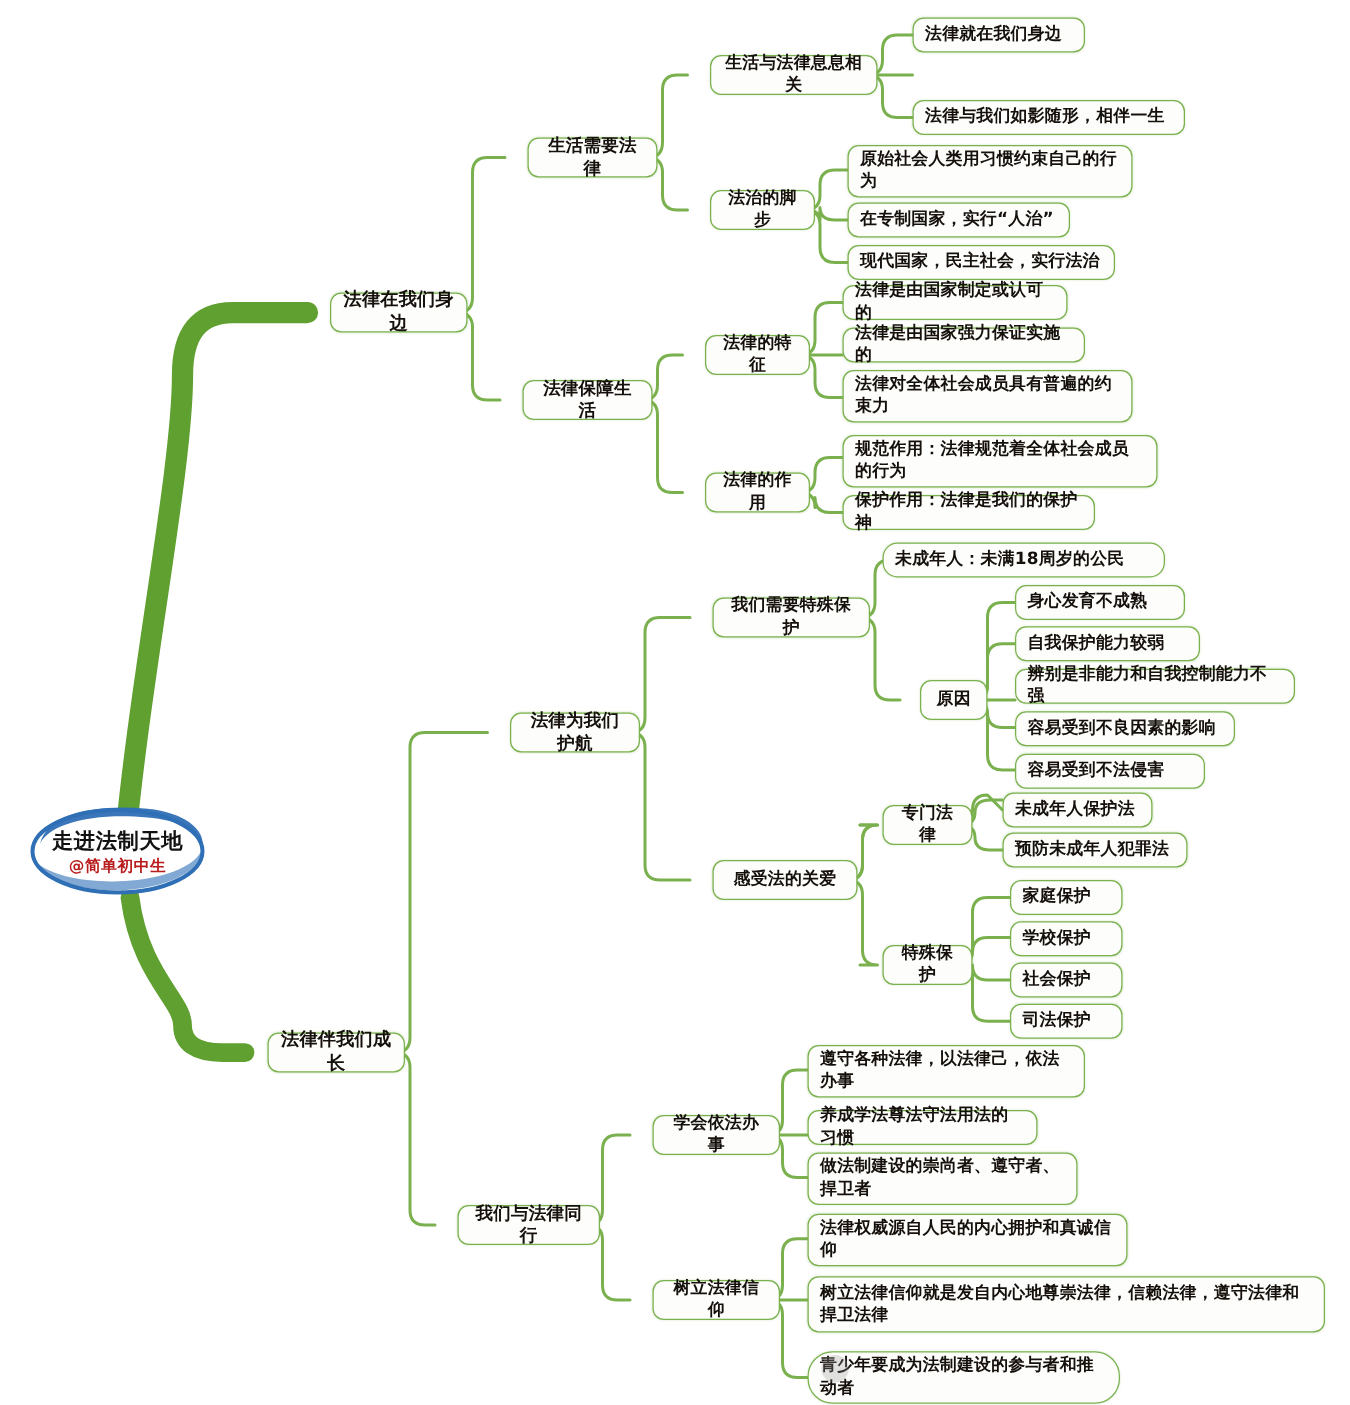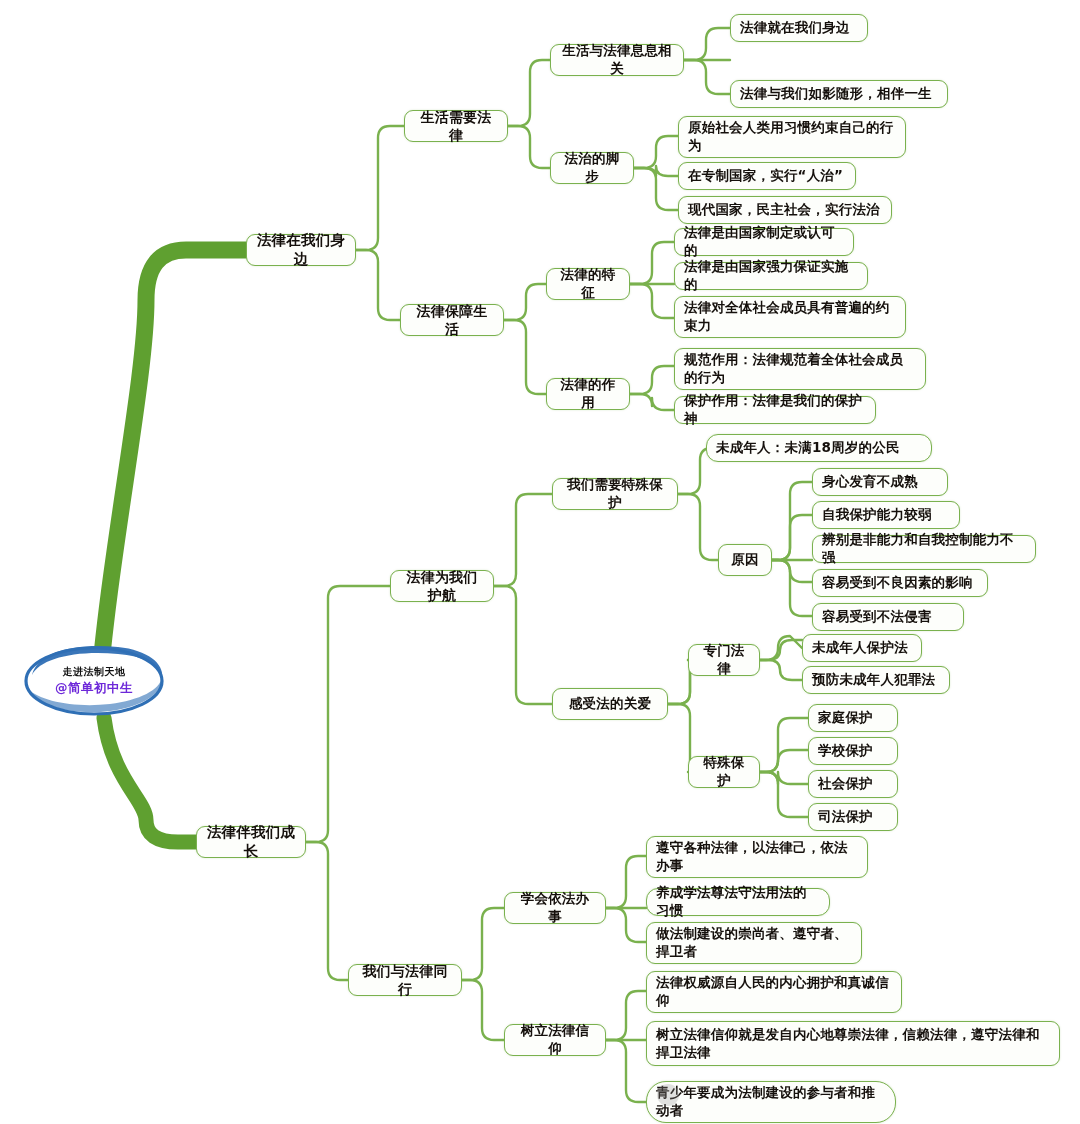--- a/index.html
+++ b/index.html
@@ -43,20 +43,21 @@
     display: flex;
     align-items: center;
     line-height: 1.32;
     letter-spacing: 0.2px;
     box-shadow: 0 0 2px rgba(122,177,78,0.30);
     font-weight: 700;
   }
   .node.center-text {
     justify-content: center;
     text-align: center;
+    margin-left: 18px;
   }
   .node.left-text {
     justify-content: flex-start;
     text-align: left;
   }
   .node-label {
     display: block;
     width: 100%;
     padding: 0 9px;
     white-space: pre-wrap;
@@ -82,29 +83,29 @@
     width: 160px;
     height: 88px;
     display: flex;
     flex-direction: column;
     align-items: center;
     justify-content: center;
     text-align: center;
     pointer-events: none;
   }
   .center-title {
-    font-size: 10px;
+    font-size: 17px;
     font-weight: 700;
     color: #121212;
     letter-spacing: 0.5px;
   }
   .center-sub {
     font-size: 12.5px;
     font-weight: 700;
-    color: #6d28d9;
+    color: #b91c1c;
     letter-spacing: 0.5px;
     margin-top: 1px;
   }
   #watermark {
     position: absolute;
     left: 690px;
     top: 1078px;
     font-size: 31px;
     font-weight: 400;
     color: rgba(120,128,132,0.40);
@@ -349,21 +350,21 @@
       <span class="node-label">我们与法律同行</span>
     </div>
 
     <div class="node lvl3 center-text" style="left:504px;top:892px;width:102px;height:32px;">
       <span class="node-label">学会依法办事</span>
     </div>
 
     <div class="node leaf left-text" style="left:646px;top:836px;width:222px;height:42px;">
       <span class="node-label">遵守各种法律，以法律己，依法办事</span>
     </div>
-    <div class="node leaf left-text" style="left:646px;top:888px;width:184px;height:28px;border-radius:12px;">
+    <div class="node leaf left-text" style="left:646px;top:888px;width:184px;height:28px;">
       <span class="node-label">养成学法尊法守法用法的习惯</span>
     </div>
     <div class="node leaf left-text" style="left:646px;top:922px;width:216px;height:42px;">
       <span class="node-label">做法制建设的崇尚者、遵守者、捍卫者</span>
     </div>
 
     <div class="node lvl3 center-text" style="left:504px;top:1024px;width:102px;height:32px;">
       <span class="node-label">树立法律信仰</span>
     </div>
 

